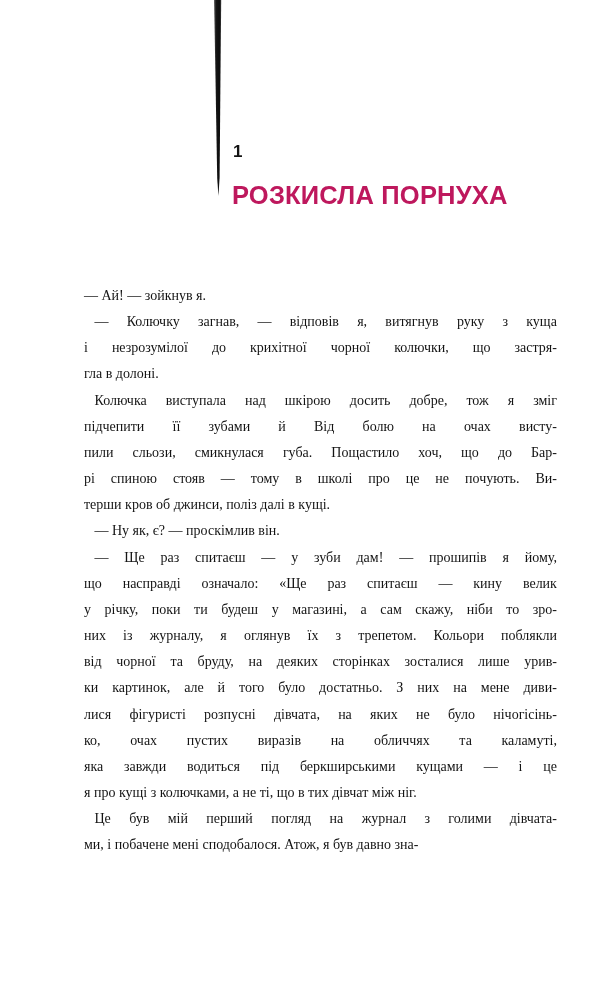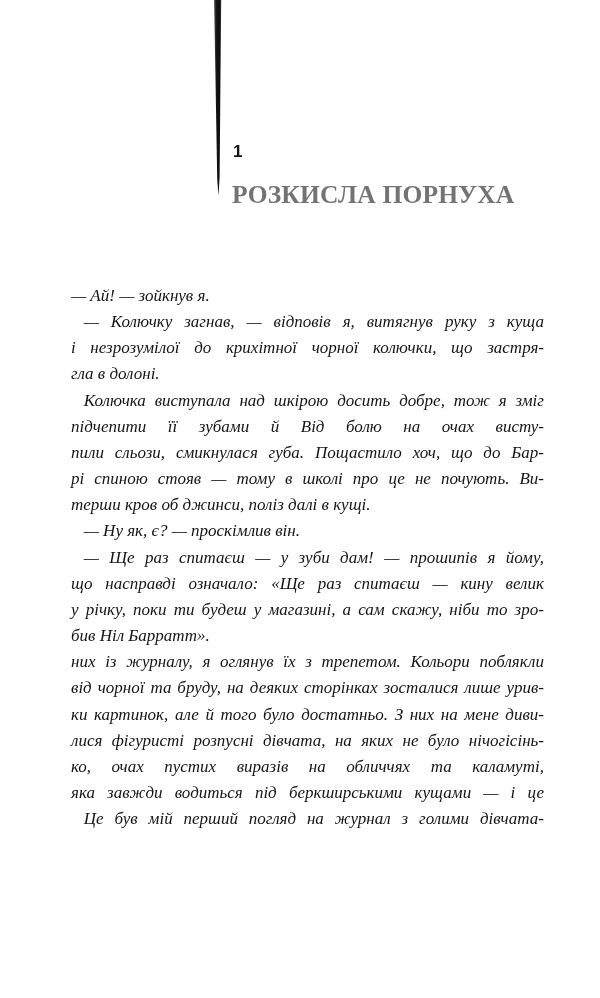--- a/index.html
+++ b/index.html
@@ -50,40 +50,39 @@
     font-size: 17px;
     line-height: 17px;
     letter-spacing: 0px;
     color: #131313;
   }
 
   #chapter-title {
     position: absolute;
     left: 232px;
     top: 165px;
-    font-family: Liberation Serif, serif;
+    font-family: Liberation Sans, sans-serif;
     font-weight: 700;
     font-size: 25.5px;
     line-height: 26px;
     letter-spacing: 0.2px;
-    color: #737373;
+    color: #be185d;
     white-space: nowrap;
   }
 
   
   #body-text {
     position: absolute;
-    left: 71px;
+    left: 84px;
     top: 283px;
     width: 473px;
-    font-size: 17px;
+    font-size: 14px;
     line-height: 26.15px;
     text-align: justify;
     color: #141414;
-    font-style: italic;
   }
   .text-line {
     display: block;
     white-space: pre;
     text-align: left;
   }
   .text-line.justify {
     display: flex;
     justify-content: space-between;
     white-space: normal;
@@ -234,21 +233,20 @@
           <span>будеш</span>
           <span>у</span>
           <span>магазині,</span>
           <span>а</span>
           <span>сам</span>
           <span>скажу,</span>
           <span>ніби</span>
           <span>то</span>
           <span>зро-</span>
         </span>
-        <span class="text-line">бив Ніл Барратт».</span>
       </div>
       <div>
         <span class="text-line justify">
           <span>них</span>
           <span>із</span>
           <span>журналу,</span>
           <span>я</span>
           <span>оглянув</span>
           <span>їх</span>
           <span>з</span>
@@ -307,30 +305,32 @@
           <span>яка</span>
           <span>завжди</span>
           <span>водиться</span>
           <span>під</span>
           <span>беркширськими</span>
           <span>кущами</span>
           <span>—</span>
           <span>і</span>
           <span>це</span>
         </span>
+        <span class="text-line">я про кущі з колючками, а не ті, що в тих дівчат між ніг.</span>
       </div>
       <div>
         <span class="text-line justify">
           <span>   Це</span>
           <span>був</span>
           <span>мій</span>
           <span>перший</span>
           <span>погляд</span>
           <span>на</span>
           <span>журнал</span>
           <span>з</span>
           <span>голими</span>
           <span>дівчата-</span>
         </span>
+        <span class="text-line">ми, і побачене мені сподобалося. Атож, я був давно зна-</span>
       </div>
     </div>
 
 </div>
 
 </body></html>

